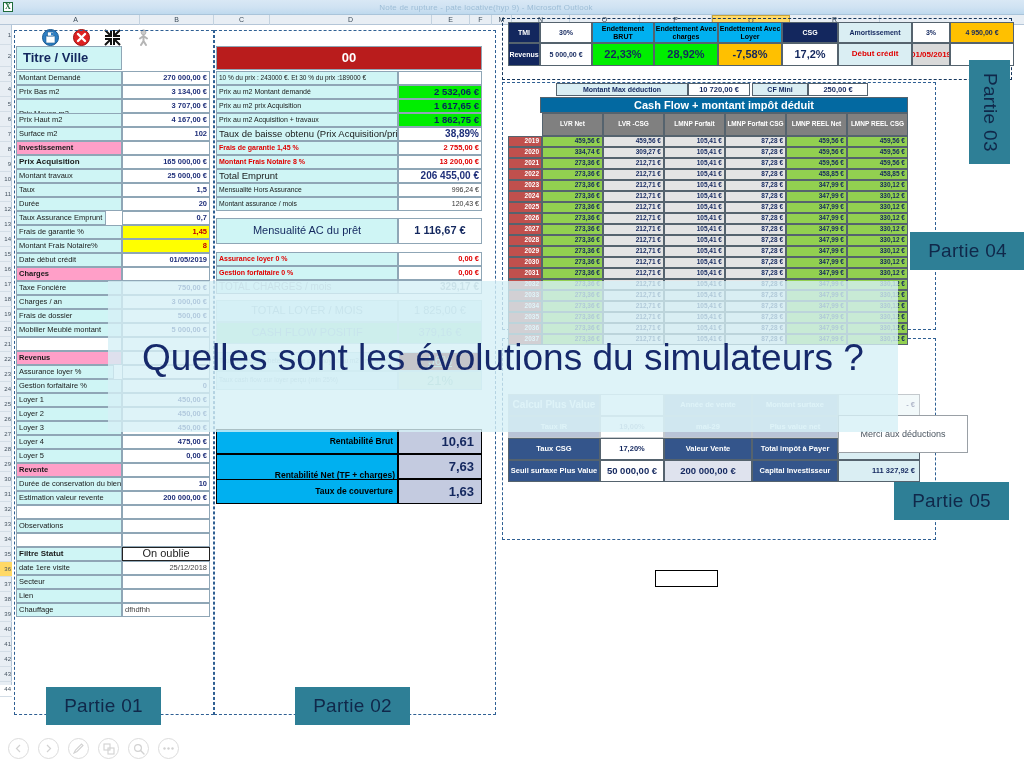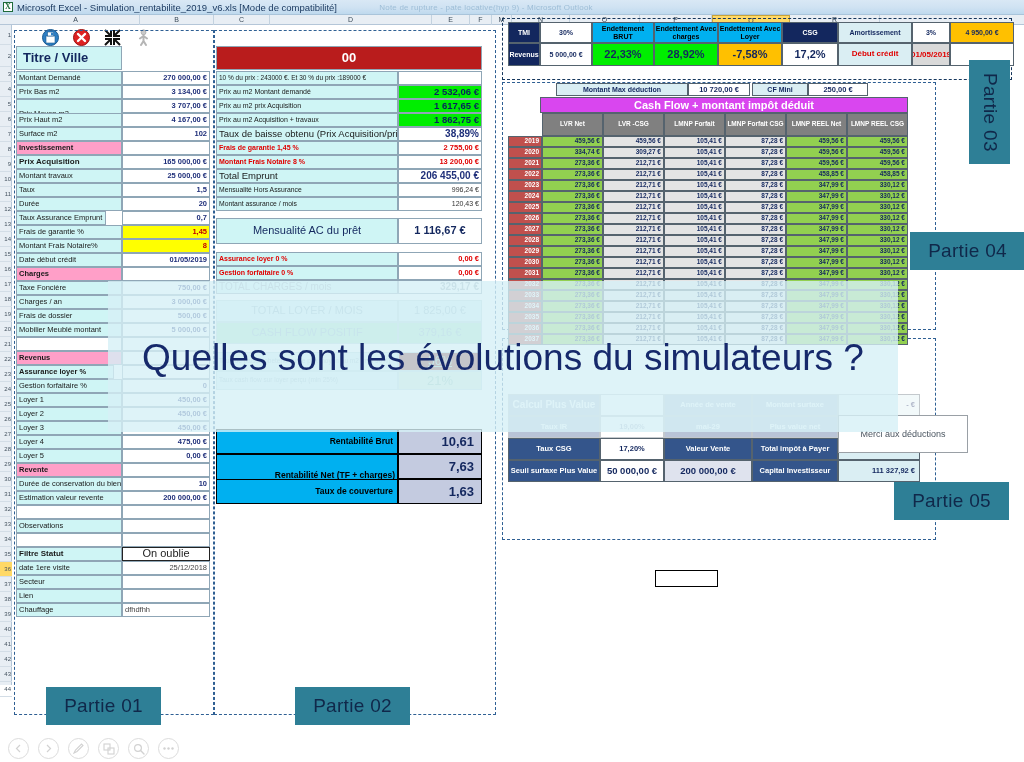--- a/index.html
+++ b/index.html
@@ -102,35 +102,34 @@
 
   
   .rcell { position:absolute; border:1px solid #55636e; overflow:hidden;
     white-space:nowrap; font-size:7.5px; line-height:1;
     display:flex; align-items:center; justify-content:center; }
   .rhead { background:#13275e; color:#fff; font-weight:bold; }
   .rgrey { background:#808080; color:#fff; font-weight:bold; text-align:center; }
   .ryear { background:#c0504d; color:#fff; font-weight:bold; justify-content:flex-end; padding-right:2px;}
   .rgrn  { background:#92d050; color:#13275e; font-weight:bold; justify-content:flex-end; padding-right:2px;}
   .rsil  { background:#e4e4e4; color:#13275e; font-weight:bold; justify-content:flex-end; padding-right:2px;}
-  .rteal { background:#d946ef; color:#ffffff; font-weight:bold; font-size:11px; }
+  .rteal { background:#0369a1; color:#ffffff; font-weight:bold; font-size:11px; }
   .rcyan { background:#00b0f0; color:#000; font-weight:bold; }
   .rorg  { background:#ffc000; color:#13275e; font-weight:bold; }
   .rwht  { background:#ffffff; color:#13275e; font-weight:bold; }
   .rlite { background:#daeef3; color:#13275e; font-weight:bold; }
   .rlav  { background:#c4cbe0; color:#13275e; font-weight:bold; }
 </style>
 </head>
 <body>
 
 <div id="app-window">
 
   <div id="titlebar">
     <span class="xl-logo">X</span>
-    <span>Microsoft Excel - Simulation_rentabilite_2019_v6.xls  [Mode de compatibilité]</span>
   </div>
   <div id="ghost-title">Note de rupture - pate locative(hyp 9) - Microsoft Outlook</div>
 
   <div id="colheaders">
       <div class="ch" style="left:12px;width:128px;">A</div>
       <div class="ch" style="left:140px;width:74px;">B</div>
       <div class="ch" style="left:214px;width:56px;">C</div>
       <div class="ch" style="left:270px;width:162px;">D</div>
       <div class="ch" style="left:432px;width:38px;">E</div>
       <div class="ch" style="left:470px;width:22px;">F</div>
@@ -262,21 +261,21 @@
       <div class="cell lbl" style="left:16px;top:295px;width:106px;height:14px;font-size:7.5px;">Charges / an</div>
       <div class="cell val" style="left:122px;top:295px;width:88px;height:14px;font-size:7.5px;">3 000,00 €</div>
       <div class="cell lbl" style="left:16px;top:309px;width:106px;height:14px;font-size:7.5px;">Frais de dossier</div>
       <div class="cell val" style="left:122px;top:309px;width:88px;height:14px;font-size:7.5px;">500,00 €</div>
       <div class="cell lbl" style="left:16px;top:323px;width:106px;height:14px;font-size:7.5px;">Mobilier Meublé montant</div>
       <div class="cell val" style="left:122px;top:323px;width:88px;height:14px;font-size:7.5px;">5 000,00 €</div>
       <div class="cell" style="left:16px;top:337px;width:106px;height:14px;font-size:7.5px;background:#fff;"></div>
       <div class="cell" style="left:122px;top:337px;width:88px;height:14px;font-size:7.5px;background:#fff;"></div>
       <div class="cell pink" style="left:16px;top:351px;width:106px;height:14px;font-size:7.5px;">Revenus</div>
       <div class="cell val" style="left:122px;top:351px;width:88px;height:14px;font-size:7.5px;"></div>
-      <div class="cell lbl" style="left:16px;top:365px;width:98px;height:14px;font-size:7.5px;font-weight:bold;">Assurance loyer   %</div>
+      <div class="cell lbl" style="left:16px;top:365px;width:98px;height:14px;font-size:7.5px;">Assurance loyer   %</div>
       <div class="cell val" style="left:122px;top:365px;width:88px;height:14px;font-size:7.5px;"></div>
       <div class="cell lbl" style="left:16px;top:379px;width:106px;height:14px;font-size:7.5px;">Gestion forfaitaire   %</div>
       <div class="cell val" style="left:122px;top:379px;width:88px;height:14px;font-size:7.5px;">0</div>
       <div class="cell lbl" style="left:16px;top:393px;width:106px;height:14px;font-size:7.5px;">Loyer 1</div>
       <div class="cell val" style="left:122px;top:393px;width:88px;height:14px;font-size:7.5px;">450,00 €</div>
       <div class="cell lbl" style="left:16px;top:407px;width:106px;height:14px;font-size:7.5px;">Loyer 2</div>
       <div class="cell val" style="left:122px;top:407px;width:88px;height:14px;font-size:7.5px;">450,00 €</div>
       <div class="cell lbl" style="left:16px;top:421px;width:106px;height:14px;font-size:7.5px;">Loyer 3</div>
       <div class="cell val" style="left:122px;top:421px;width:88px;height:14px;font-size:7.5px;">450,00 €</div>
       <div class="cell lbl" style="left:16px;top:435px;width:106px;height:14px;font-size:7.5px;">Loyer 4</div>

